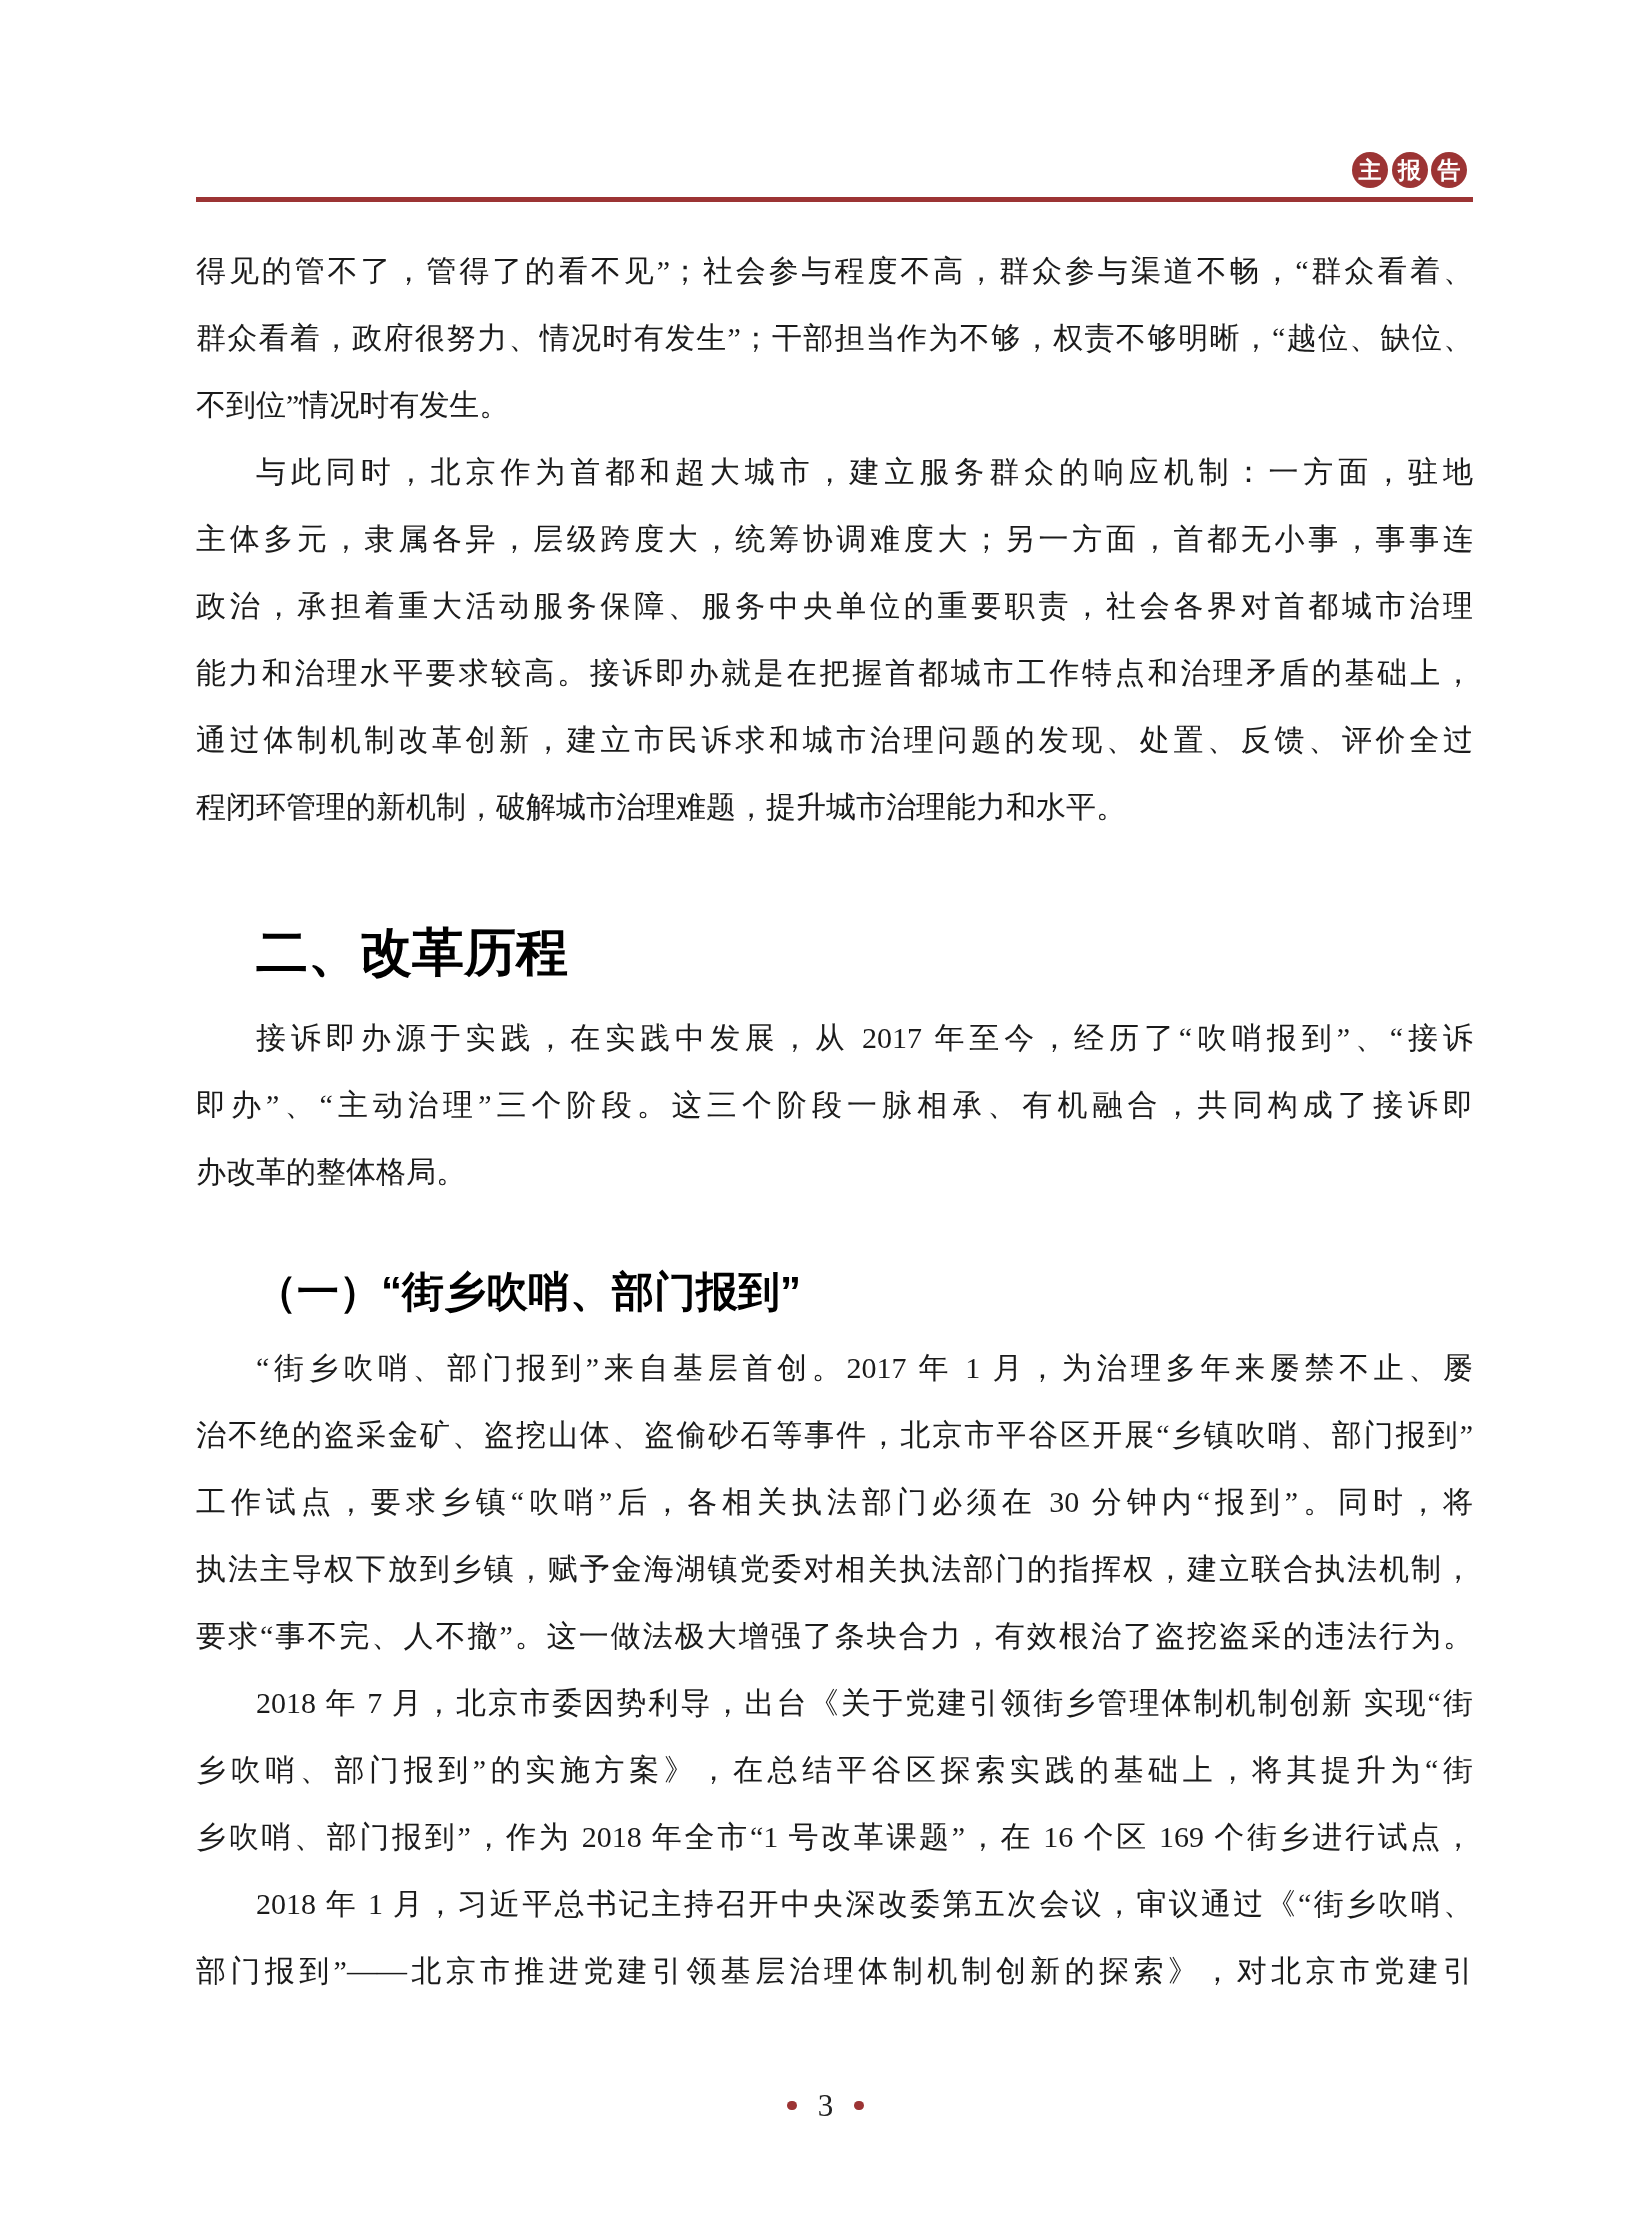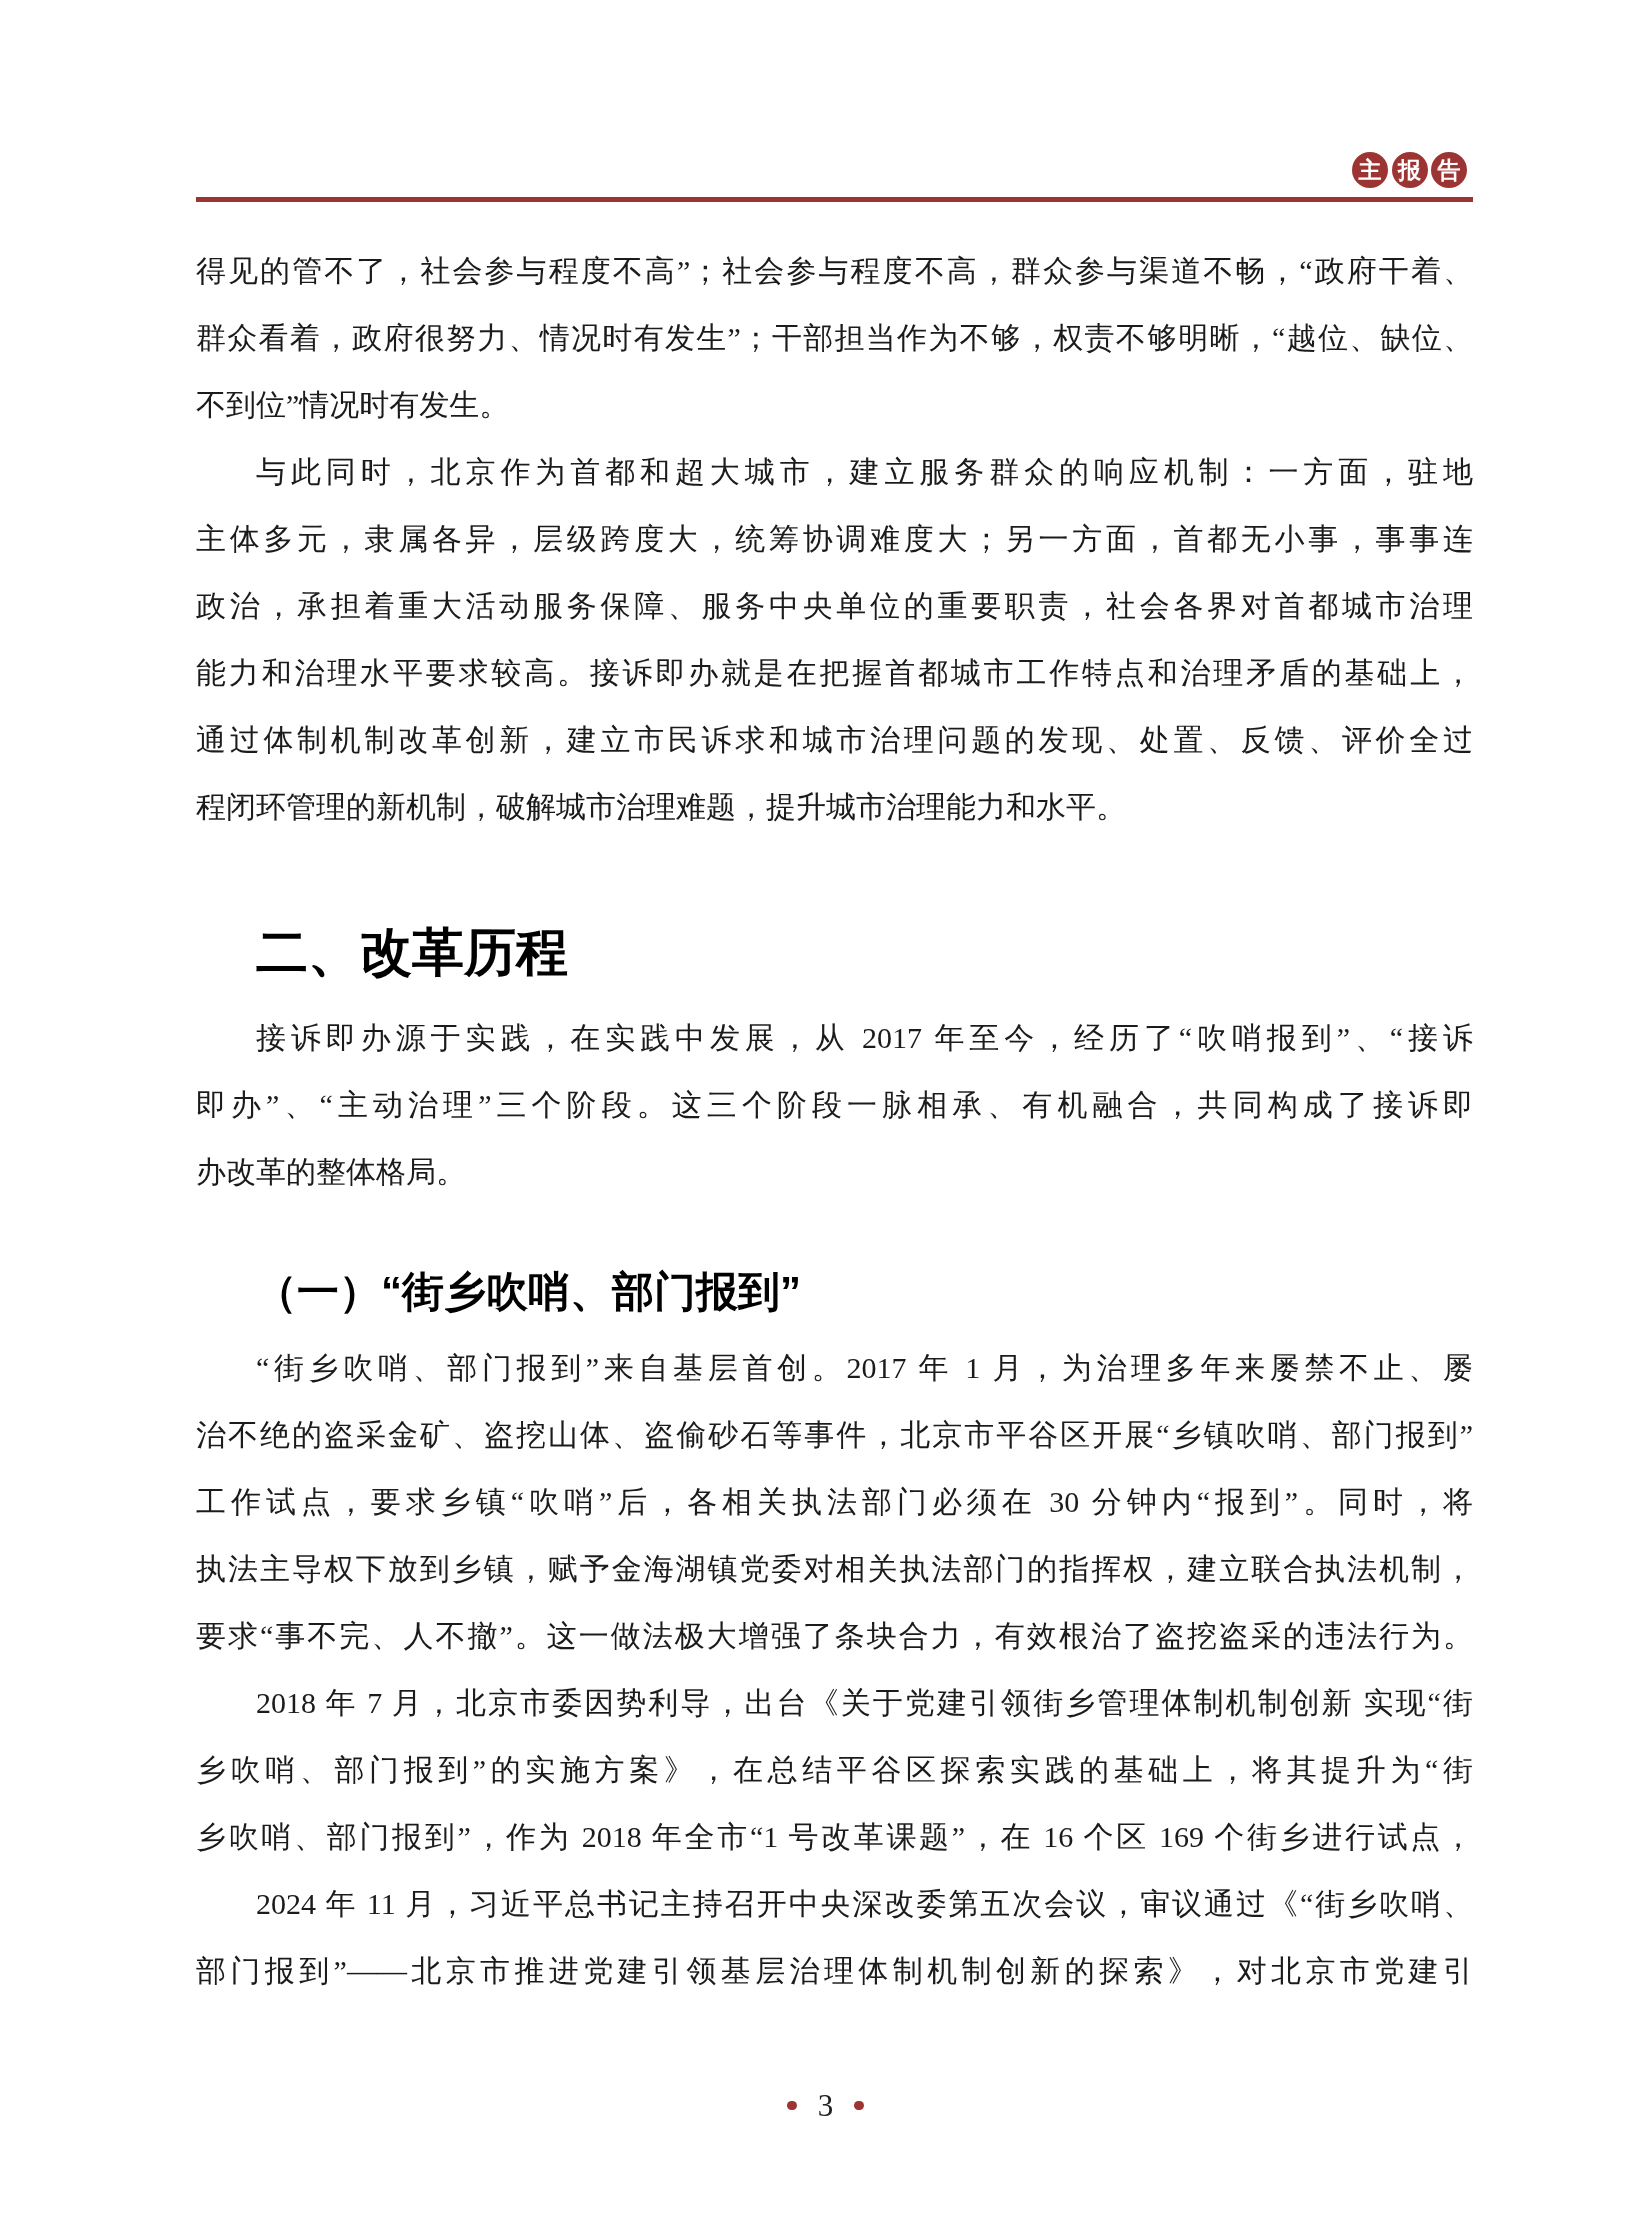--- a/index.html
+++ b/index.html
@@ -99,21 +99,21 @@
   <div class="hdr-rule"></div>
 
   <div class="badges" id="badges">
       <span class="badge">主</span>
       <span class="badge">报</span>
       <span class="badge">告</span>
     </div>
 
   <main id="content">
       <div class="para">
-        <div class="ln">得见的管不了，社会参与程度不高”；社会参与程度不高，群众参与渠道不畅，“政府干着、</div>
+        <div class="ln">得见的管不了，管得了的看不见”；社会参与程度不高，群众参与渠道不畅，“群众看着、</div>
         <div class="ln">群众看着，政府很努力、情况时有发生”；干部担当作为不够，权责不够明晰，“越位、缺位、</div>
         <div class="ln end">不到位”情况时有发生。</div>
       </div>
       <div class="para">
         <div class="ln ind">与此同时，北京作为首都和超大城市，建立服务群众的响应机制：一方面，驻地</div>
         <div class="ln">主体多元，隶属各异，层级跨度大，统筹协调难度大；另一方面，首都无小事，事事连</div>
         <div class="ln">政治，承担着重大活动服务保障、服务中央单位的重要职责，社会各界对首都城市治理</div>
         <div class="ln">能力和治理水平要求较高。接诉即办就是在把握首都城市工作特点和治理矛盾的基础上，</div>
         <div class="ln">通过体制机制改革创新，建立市民诉求和城市治理问题的发现、处置、反馈、评价全过</div>
         <div class="ln end">程闭环管理的新机制，破解城市治理难题，提升城市治理能力和水平。</div>
@@ -131,21 +131,21 @@
         <div class="ln">工作试点，要求乡镇“吹哨”后，各相关执法部门必须在 30 分钟内“报到”。同时，将</div>
         <div class="ln">执法主导权下放到乡镇，赋予金海湖镇党委对相关执法部门的指挥权，建立联合执法机制，</div>
         <div class="ln">要求“事不完、人不撤”。这一做法极大增强了条块合力，有效根治了盗挖盗采的违法行为。</div>
       </div>
       <div class="para">
         <div class="ln ind">2018 年 7 月，北京市委因势利导，出台《关于党建引领街乡管理体制机制创新  实现“街</div>
         <div class="ln">乡吹哨、部门报到”的实施方案》，在总结平谷区探索实践的基础上，将其提升为“街</div>
         <div class="ln">乡吹哨、部门报到”，作为 2018 年全市“1 号改革课题”，在 16 个区 169 个街乡进行试点，</div>
       </div>
       <div class="para">
-        <div class="ln ind">2024 年 11 月，习近平总书记主持召开中央深改委第五次会议，审议通过《“街乡吹哨、</div>
+        <div class="ln ind">2018 年 1 月，习近平总书记主持召开中央深改委第五次会议，审议通过《“街乡吹哨、</div>
         <div class="ln">部门报到”——北京市推进党建引领基层治理体制机制创新的探索》，对北京市党建引</div>
       </div>
     </main>
 
   <div class="footer">
     <span class="dot"></span>
     <span class="pagenum">3</span>
     <span class="dot"></span>
   </div>
 

